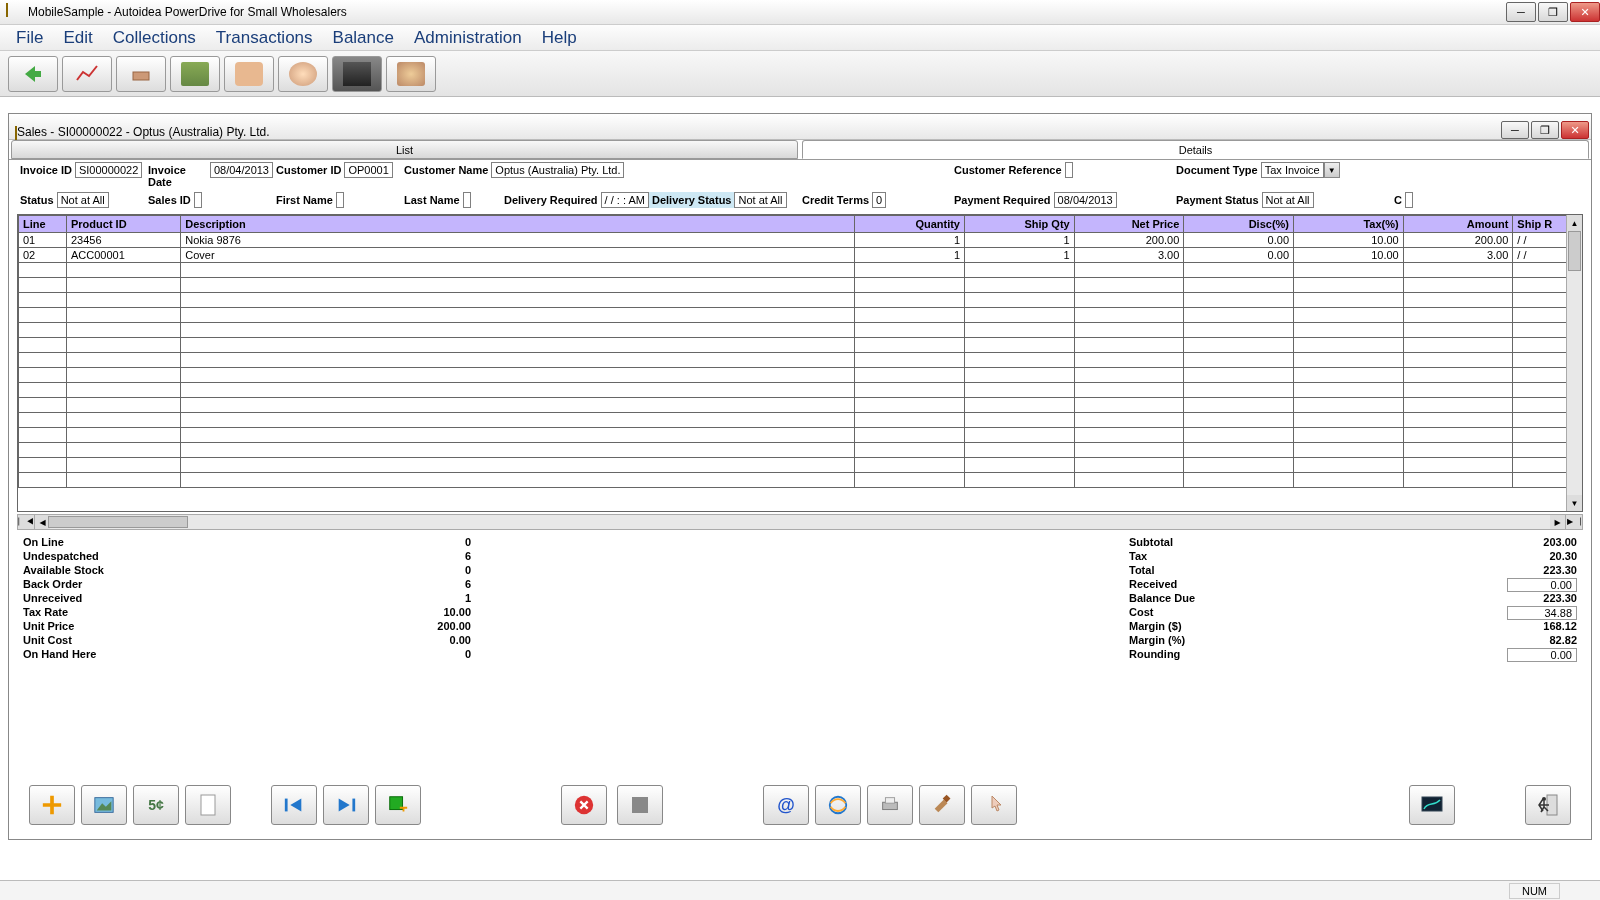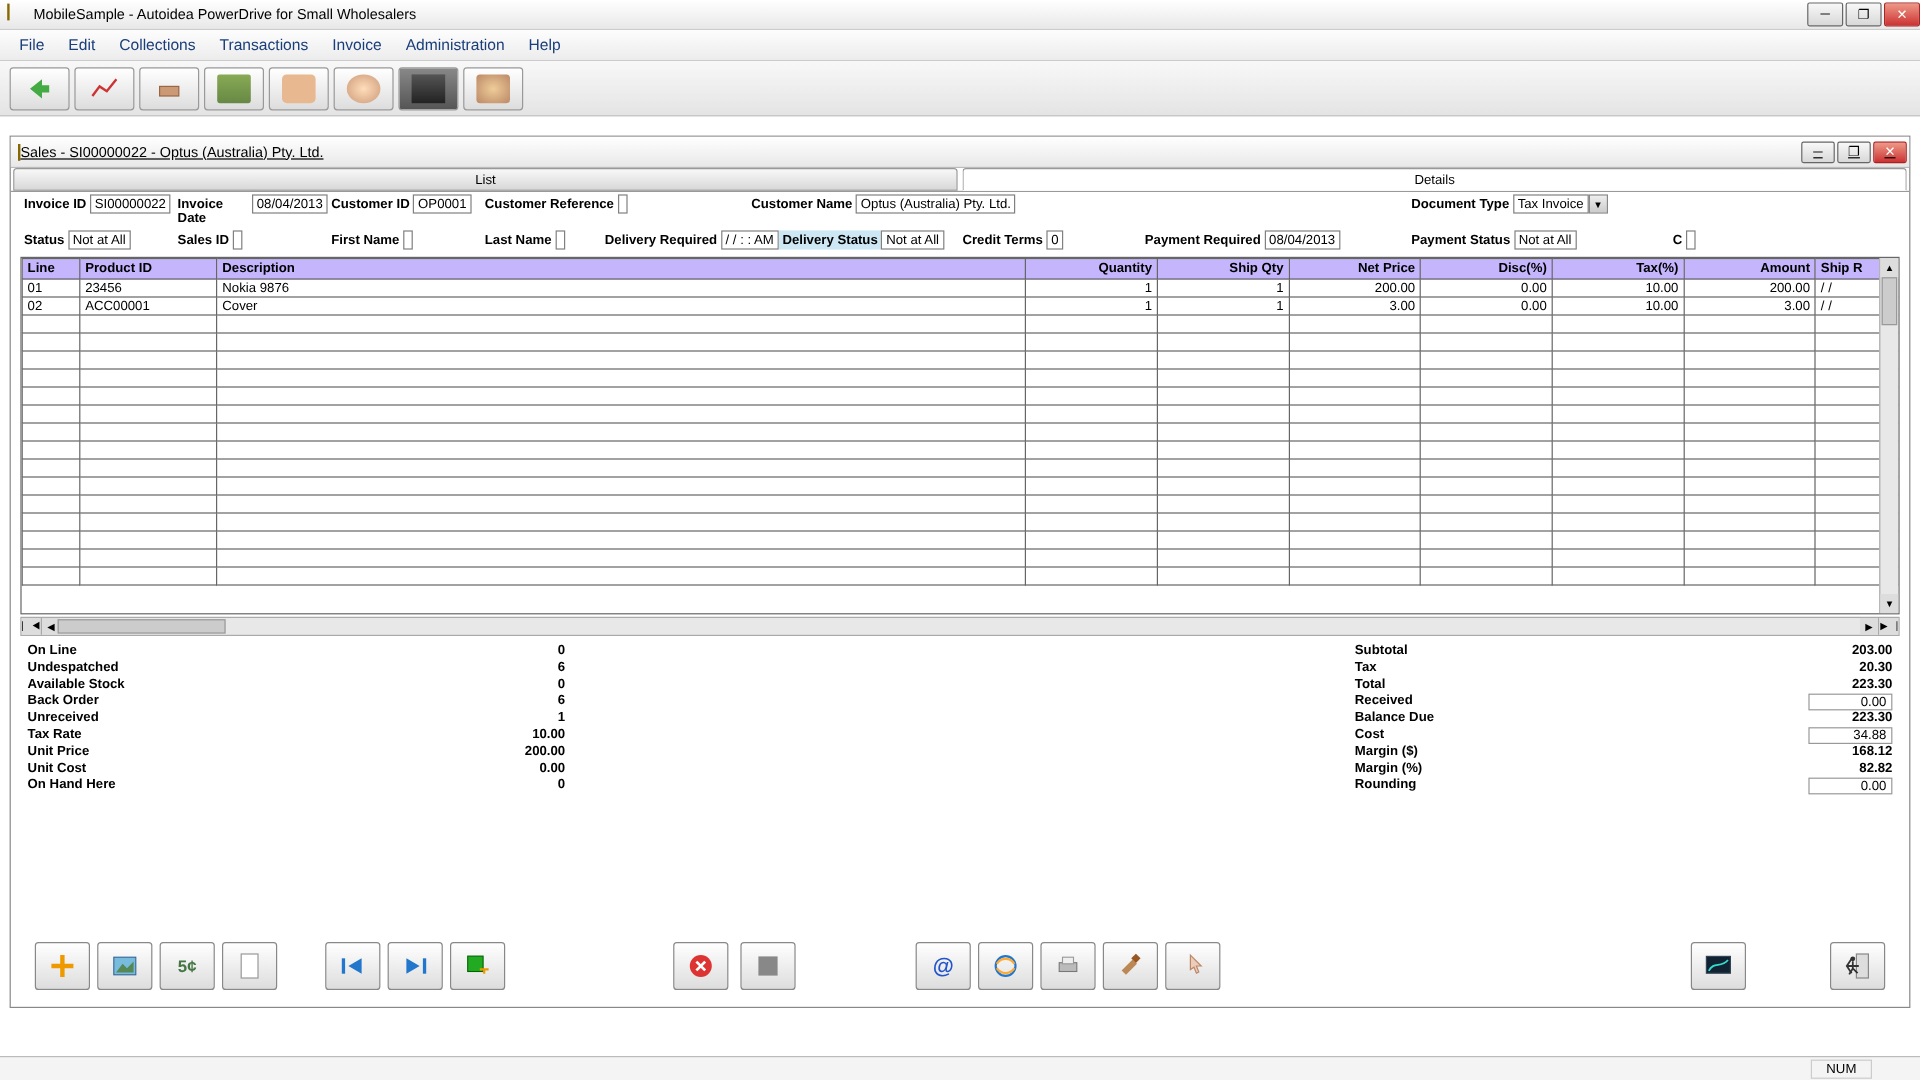--- a/index.html
+++ b/index.html
@@ -8,31 +8,31 @@
 
 .main-titlebar { height: 25px; background: linear-gradient(#fff,#e8e8e8); border-bottom: 1px solid #ccc; display: flex; align-items: center; padding-left: 6px; }
 .main-titlebar .icon { width: 16px; height: 16px; margin-right: 6px; }
 .main-titlebar .title { flex: 1; font-size: 12px; }
 .win-controls { display: flex; }
 .win-btn { width: 30px; height: 20px; margin-left: 2px; border: 1px solid #666; background: linear-gradient(#f8f8f8,#d8d8d8); display: flex; align-items: center; justify-content: center; border-radius: 2px; }
 .win-btn.close { background: linear-gradient(#e98,#c33); border-color: #a22; color: #fff; }
 
 
 .menubar { height: 26px; background: linear-gradient(#fdfdfd,#ececec); border-bottom: 1px solid #ccc; display: flex; align-items: center; padding-left: 6px; }
-.menubar .item { padding: 4px 10px; font-size: 13px; color: #1a3e7a; }
+.menubar .item { padding: 4px 10px; font-size: 17px; color: #1a3e7a; }
 
 
 .toolbar { height: 46px; background: linear-gradient(#f8f8f8,#e4e4e4); border-bottom: 1px solid #bbb; display: flex; align-items: center; padding-left: 8px; gap: 4px; }
 .tool-btn { width: 50px; height: 36px; border: 1px solid #999; background: linear-gradient(#fff,#ddd); border-radius: 3px; display: flex; align-items: center; justify-content: center; }
 .tool-btn.active { background: linear-gradient(#888,#555); }
 .tool-btn svg, .tool-btn .img { width: 28px; height: 24px; }
 
 
 .child-window { position: absolute; left: 8px; top: 113px; right: 8px; bottom: 60px; border: 1px solid #888; background: #fff; display: flex; flex-direction: column; }
-.child-titlebar { height: 26px; background: linear-gradient(#fff,#e8e8e8); border-bottom: 1px solid #bbb; display: flex; align-items: center; padding-left: 6px; text-decoration: underline; }
+.child-titlebar { height: 26px; background: linear-gradient(#fff,#e8e8e8); border-bottom: 1px solid #bbb; display: flex; align-items: flex-end; padding-left: 6px; }
 .child-titlebar .title { flex: 1; font-size: 12px; }
 .child-win-controls { display: flex; padding-right: 2px; }
 .child-win-btn { width: 28px; height: 18px; margin-left: 2px; border: 1px solid #666; background: linear-gradient(#f8f8f8,#d8d8d8); display: flex; align-items: center; justify-content: center; border-radius: 2px; }
 .child-win-btn.close { background: linear-gradient(#e98,#c33); border-color: #a22; color: #fff; }
 
 
 .tabs { height: 20px; display: flex; border-bottom: 1px solid #999; }
 .tab { flex: 1; border: 1px solid #999; background: linear-gradient(#f8f8f8,#d8d8d8); text-align: center; line-height: 18px; font-size: 11px; margin: 0 2px; border-radius: 3px 3px 0 0; }
 .tab.active { background: #fff; border-bottom-color: #fff; }
 
@@ -96,21 +96,21 @@
     <div class="win-btn">❐</div>
     <div class="win-btn close">✕</div>
   </div>
 </div>
 
 <div class="menubar">
   <div class="item">File</div>
   <div class="item">Edit</div>
   <div class="item">Collections</div>
   <div class="item">Transactions</div>
-  <div class="item">Invoice</div>
+  <div class="item">Balance</div>
   <div class="item">Administration</div>
   <div class="item">Help</div>
 </div>
 
 <div class="toolbar">
   <div class="tool-btn">
       <svg viewBox="0 0 24 24">
         <path fill="#4a4" d="M14 4l-10 8 10 8v-5h6v-6h-6z"></path>
       </svg>
     </div>
@@ -164,27 +164,27 @@
         <div class="hinput">SI00000022</div>
       </div>
       <div class="hfield" style="width:128px">
         <div class="hlabel">Invoice Date</div>
         <div class="hinput">08/04/2013</div>
       </div>
       <div class="hfield" style="width:128px">
         <div class="hlabel">Customer ID</div>
         <div class="hinput">OP0001</div>
       </div>
+      <div class="hfield" style="width:550px">
+        <div class="hlabel">Customer Name</div>
+        <div class="hinput">Optus (Australia) Pty. Ltd.</div>
+      </div>
       <div class="hfield" style="width:222px">
         <div class="hlabel">Customer Reference</div>
         <div class="hinput"></div>
-      </div>
-      <div class="hfield" style="width:550px">
-        <div class="hlabel">Customer Name</div>
-        <div class="hinput">Optus (Australia) Pty. Ltd.</div>
       </div>
       <div class="hfield" style="width:230px">
         <div class="hlabel">Document Type</div>
         <div class="hselect-wrap">
           <div class="hinput">Tax Invoice</div>
           <div class="dd-btn">▼</div>
         </div>
       </div>
     </div>
 

